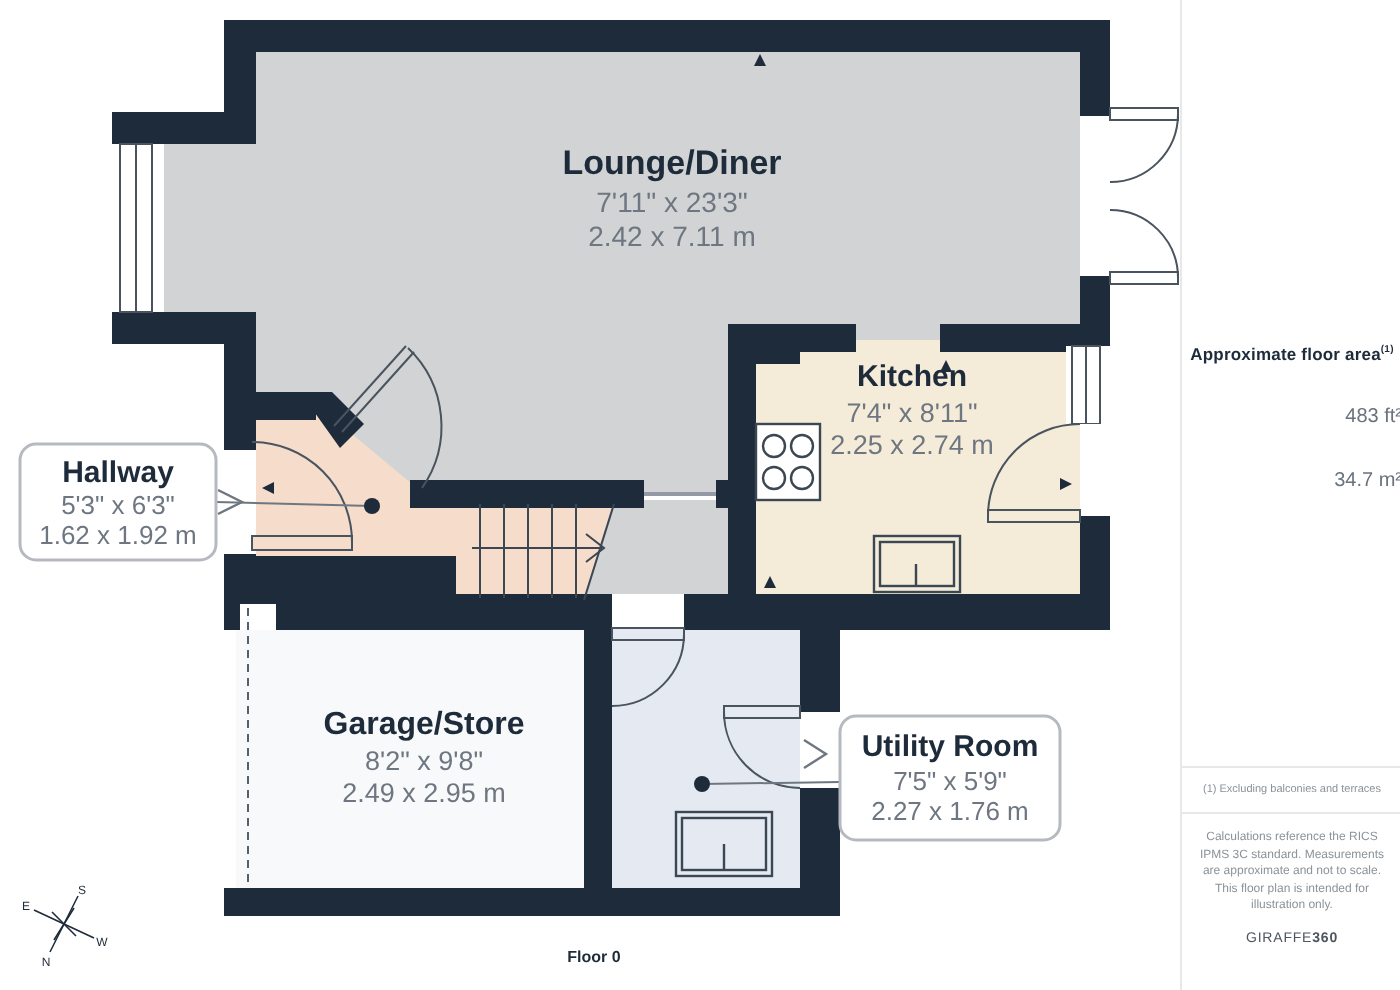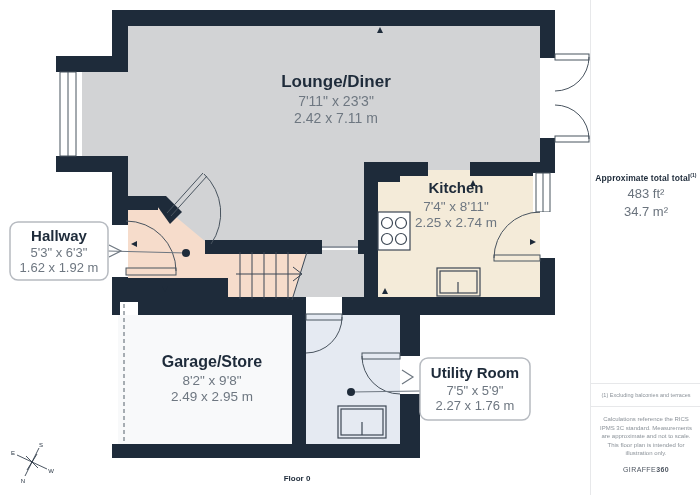--- a/index.html
+++ b/index.html
@@ -10,21 +10,21 @@
   svg text{font-family:"Liberation Sans", sans-serif;}
   .room-title{font-weight:bold;fill:#1e2b3a;}
   .room-dims{fill:#6e7781;}
   .plan-svg{position:absolute;left:0;top:0;}
   
   .sidebar{position:absolute;left:590px;top:0;width:110px;height:495px;
     border-left:1px solid #e7e8ea;background:#fff;}
   .area-block{position:absolute;top:172px;left:0;width:110px;text-align:center;}
   .area-title{font-size:8.5px;font-weight:bold;color:#1e2b3a;letter-spacing:.1px;}
   .area-title sup{font-size:5px;}
-  .area-val{font-size:13px;color:#6a737d;margin-top:3px;}
+  .area-val{font-size:10px;color:#6a737d;margin-top:21px;text-align:right;}
   .legal{position:absolute;top:383px;left:0;width:110px;}
   .footnote{border-top:1px solid #e7e8ea;border-bottom:1px solid #e7e8ea;
     padding:8px 2px;text-align:center;font-size:5.5px;color:#8b9299;white-space:nowrap;}
   .disclaimer{padding:8px 7px 4px 7px;text-align:center;font-size:6px;line-height:8.5px;color:#8b9299;}
   .brand{margin-top:4px;text-align:center;font-size:7px;color:#4d5560;letter-spacing:.4px;}
   .brand .bold{font-weight:bold;}
 </style>
 </head>
 <body>
 
@@ -212,21 +212,21 @@
       <text x="23" y="483">N</text>
     </g>
   </g>
 
   <text x="297" y="481" text-anchor="middle" font-size="8" font-weight="bold" fill="#1e2b3a">Floor 0</text>
 </svg>
 
 <div class="sidebar">
   <div class="area-block">
     <div class="area-title">
-      <span>Approximate total total</span><sup>(1)</sup>
+      <span>Approximate floor area</span><sup>(1)</sup>
     </div>
     <div class="area-val">483 ft²</div>
     <div class="area-val">34.7 m²</div>
   </div>
   <div class="legal">
     <div class="footnote">(1) Excluding balconies and terraces</div>
     <div class="disclaimer">Calculations reference the RICS IPMS 3C standard. Measurements are approximate and not to scale. This floor plan is intended for illustration only.</div>
     <div class="brand">
       <span>GIRAFFE</span><span class="bold">360</span>
     </div>

